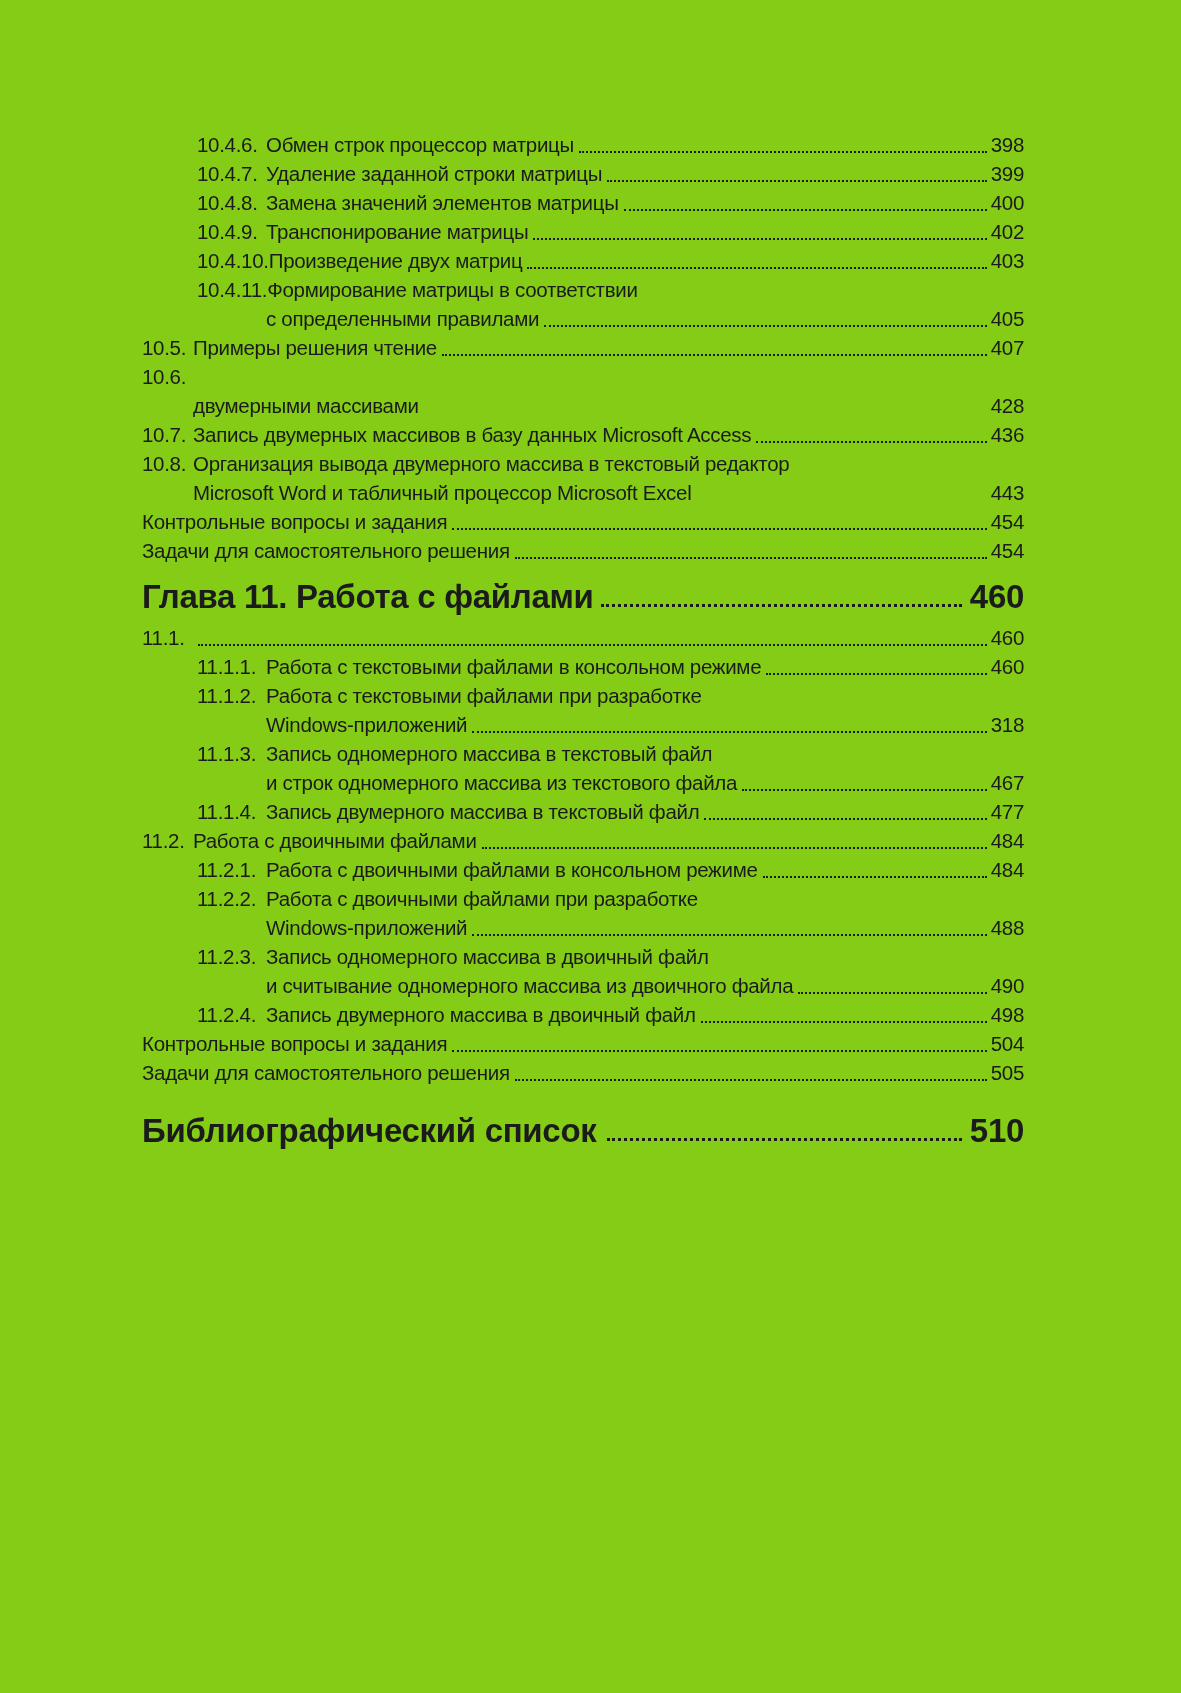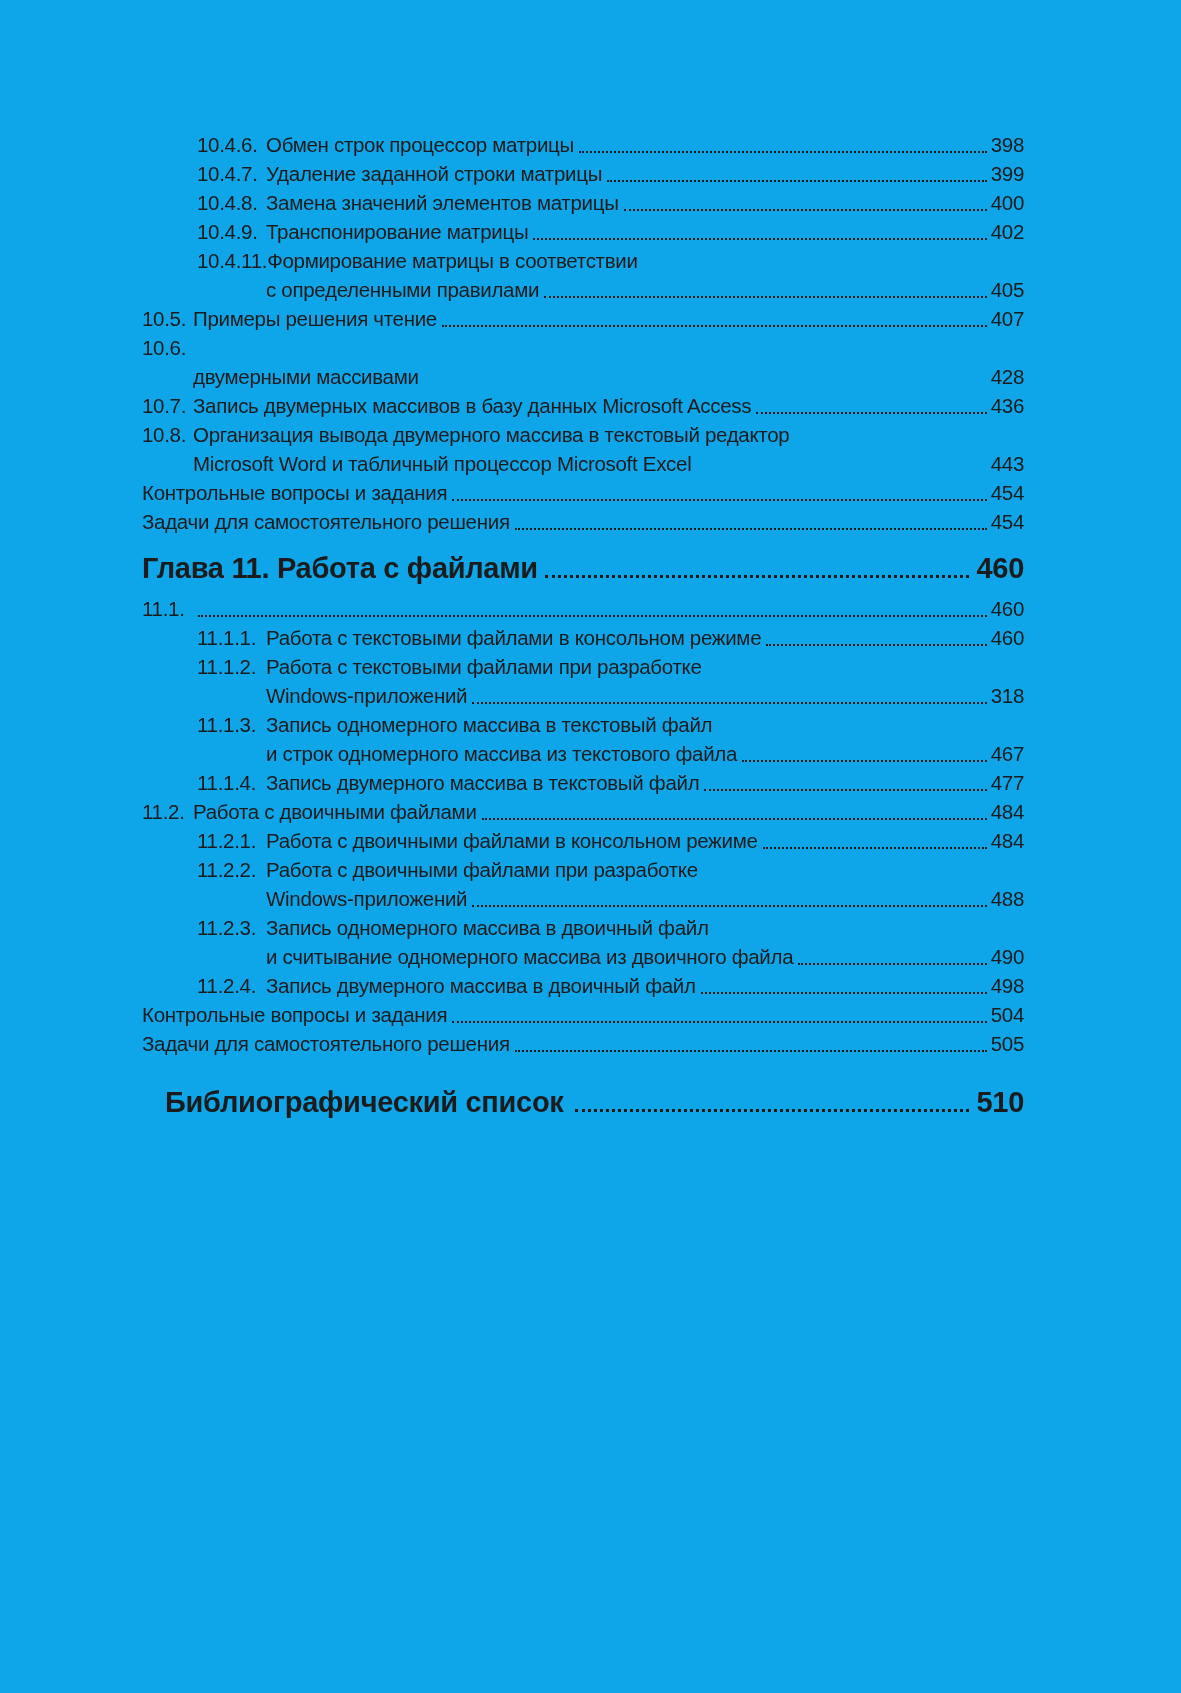--- a/index.html
+++ b/index.html
@@ -4,21 +4,21 @@
 <style>
   html, body {
     margin: 0;
     padding: 0;
     background: #ffffff;
   }
   .page {
     position: relative;
     width: 1181px;
     height: 1693px;
-    background: #0ea5e9;
+    background: #84cc16;
     font-family: "Liberation Sans", sans-serif;
     color: #1b1b1b;
     overflow: hidden;
   }
   .toc {
     position: absolute;
     left: 142px;
     top: 130px;
     width: 882px;
     font-size: 20.5px;
@@ -39,31 +39,31 @@
 
   .lv-sub1 .num { min-width: 51px; }
   .lv-sub1-cont { padding-left: 51px; align-items: flex-end; }
   .lv-sub2 { padding-left: 55px; }
   .lv-sub2 .num { min-width: 69px; }
   .lv-sub2-cont { padding-left: 124px; }
   .lv-notes { }
 
   .lv-chapter, .lv-bibliography {
     font-weight: bold;
-    font-size: 29px;
+    font-size: 33px;
     line-height: 36px;
   }
   .lv-chapter { margin-top: 14px; margin-bottom: 8px; }
   .lv-bibliography { margin-top: 26px; }
   .lv-chapter .leader::after,
   .lv-bibliography .leader::after {
     border-bottom-width: 3.2px;
     bottom: 8px; left: 7px; right: 8px;
   }
-  .lv-bibliography .title { padding-right: 4px; margin-left: 23px; }
+  .lv-bibliography .title { padding-right: 4px; }
 </style>
 </head>
 <body>
 
 <div class="page">
   <div class="toc" id="toc">
       <div class="row lv-sub2">
     <span class="num">10.4.6.</span>
     <span class="title">Обмен строк процессор матрицы</span>
     <span class="leader"></span>
@@ -81,20 +81,26 @@
     <span class="leader"></span>
     <span class="page-num">400</span>
   </div>
       <div class="row lv-sub2">
     <span class="num">10.4.9.</span>
     <span class="title">Транспонирование матрицы</span>
     <span class="leader"></span>
     <span class="page-num">402</span>
   </div>
       <div class="row lv-sub2">
+    <span class="num">10.4.10.</span>
+    <span class="title">Произведение двух матриц</span>
+    <span class="leader"></span>
+    <span class="page-num">403</span>
+  </div>
+      <div class="row lv-sub2">
     <span class="num">10.4.11.</span>
     <span class="title">Формирование матрицы в соответствии</span>
 
   </div>
       <div class="row lv-sub2-cont">
 
     <span class="title">с определенными правилами</span>
     <span class="leader"></span>
     <span class="page-num">405</span>
   </div>

